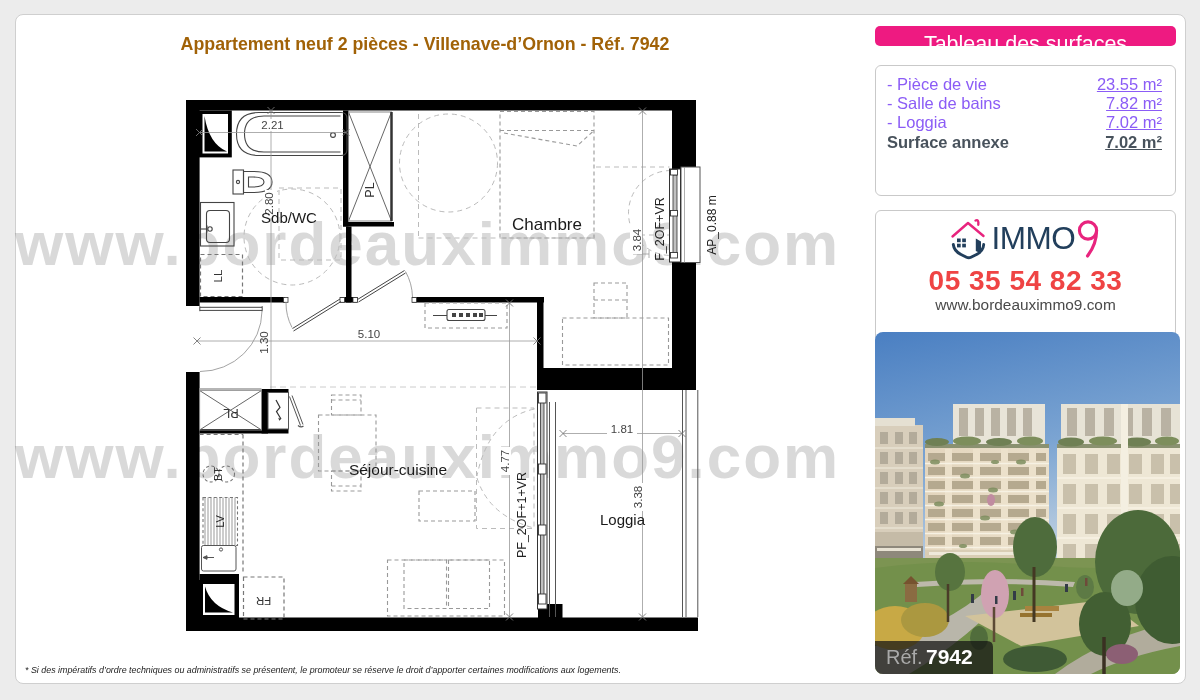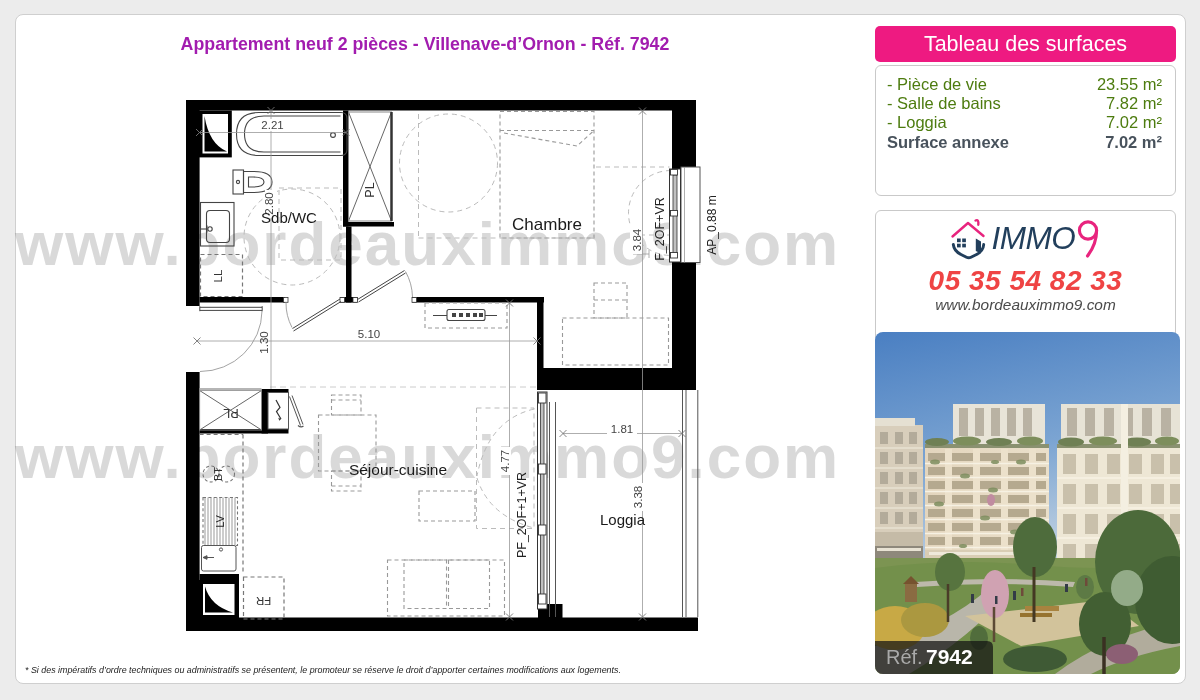--- a/index.html
+++ b/index.html
@@ -1,26 +1,26 @@
 <!DOCTYPE html>
 <html><head>
 <meta charset="utf-8">
 <style>
   html,body{margin:0;padding:0;}
   body{width:1200px;height:700px;background:#ececec;font-family:"Liberation Sans",sans-serif;position:relative;overflow:hidden;}
   .panel{position:absolute;left:15px;top:14px;width:1169px;height:668px;background:#fff;border:1px solid #cfcfcf;border-radius:8px;}
-  .title{position:absolute;left:170px;top:34px;width:510px;text-align:center;font-size:17.8px;font-weight:bold;color:#a21caf;white-space:nowrap;}
+  .title{position:absolute;left:170px;top:34px;width:510px;text-align:center;font-size:17.8px;font-weight:bold;color:#a16207;white-space:nowrap;}
   .wm{position:absolute;font-weight:bold;font-size:62px;line-height:62px;color:rgba(110,110,110,0.26);letter-spacing:2px;white-space:nowrap;}
   .disclaimer{position:absolute;left:25px;top:665px;font-size:8.9px;color:#222;letter-spacing:0;font-style:italic;}
-  .pinkhead{position:absolute;left:875px;top:26px;width:301px;height:36px;background:#ee1a81;border-radius:5px;color:#fff;font-size:21.5px;text-align:center;line-height:36px;}
+  .pinkhead{position:absolute;left:875px;top:26px;width:301px;height:20px;background:#ee1a81;border-radius:5px;color:#fff;font-size:21.5px;text-align:center;line-height:36px;}
   .tablebox{position:absolute;left:875px;top:65px;width:301px;height:131px;background:#fff;border:1px solid #c9c9c9;border-radius:6px;padding:9px 13px 0 11px;box-sizing:border-box;}
-  .trow{height:19.2px;line-height:19.2px;font-size:16.5px;color:#4d7c0f;position:relative;}
-  .trow .v{position:absolute;right:0;top:0;}
+  .trow{height:19.2px;line-height:19.2px;font-size:16.5px;color:#8b5cf6;position:relative;}
+  .trow .v{position:absolute;right:0;top:0;text-decoration:underline;}
   .trow.b{font-weight:bold;color:#48525c;}
-  .logobox{position:absolute;left:875px;top:210px;width:301px;height:132px;background:#fff;border:1px solid #c9c9c9;border-radius:6px;box-sizing:border-box;font-style:italic;}
+  .logobox{position:absolute;left:875px;top:210px;width:301px;height:132px;background:#fff;border:1px solid #c9c9c9;border-radius:6px;box-sizing:border-box;}
   .phone{position:absolute;left:0;top:54px;width:100%;text-align:center;font-size:28px;font-weight:bold;color:#ef4444;letter-spacing:0.5px;}
   .siteurl{position:absolute;left:0;top:85px;width:100%;text-align:center;font-size:15.4px;color:#4a4a4a;}
 </style>
 </head>
 <body>
 
   <div class="panel"></div>
 
   <div class="title">Appartement neuf 2 pièces - Villenave-d’Ornon - Réf. 7942</div>
 

